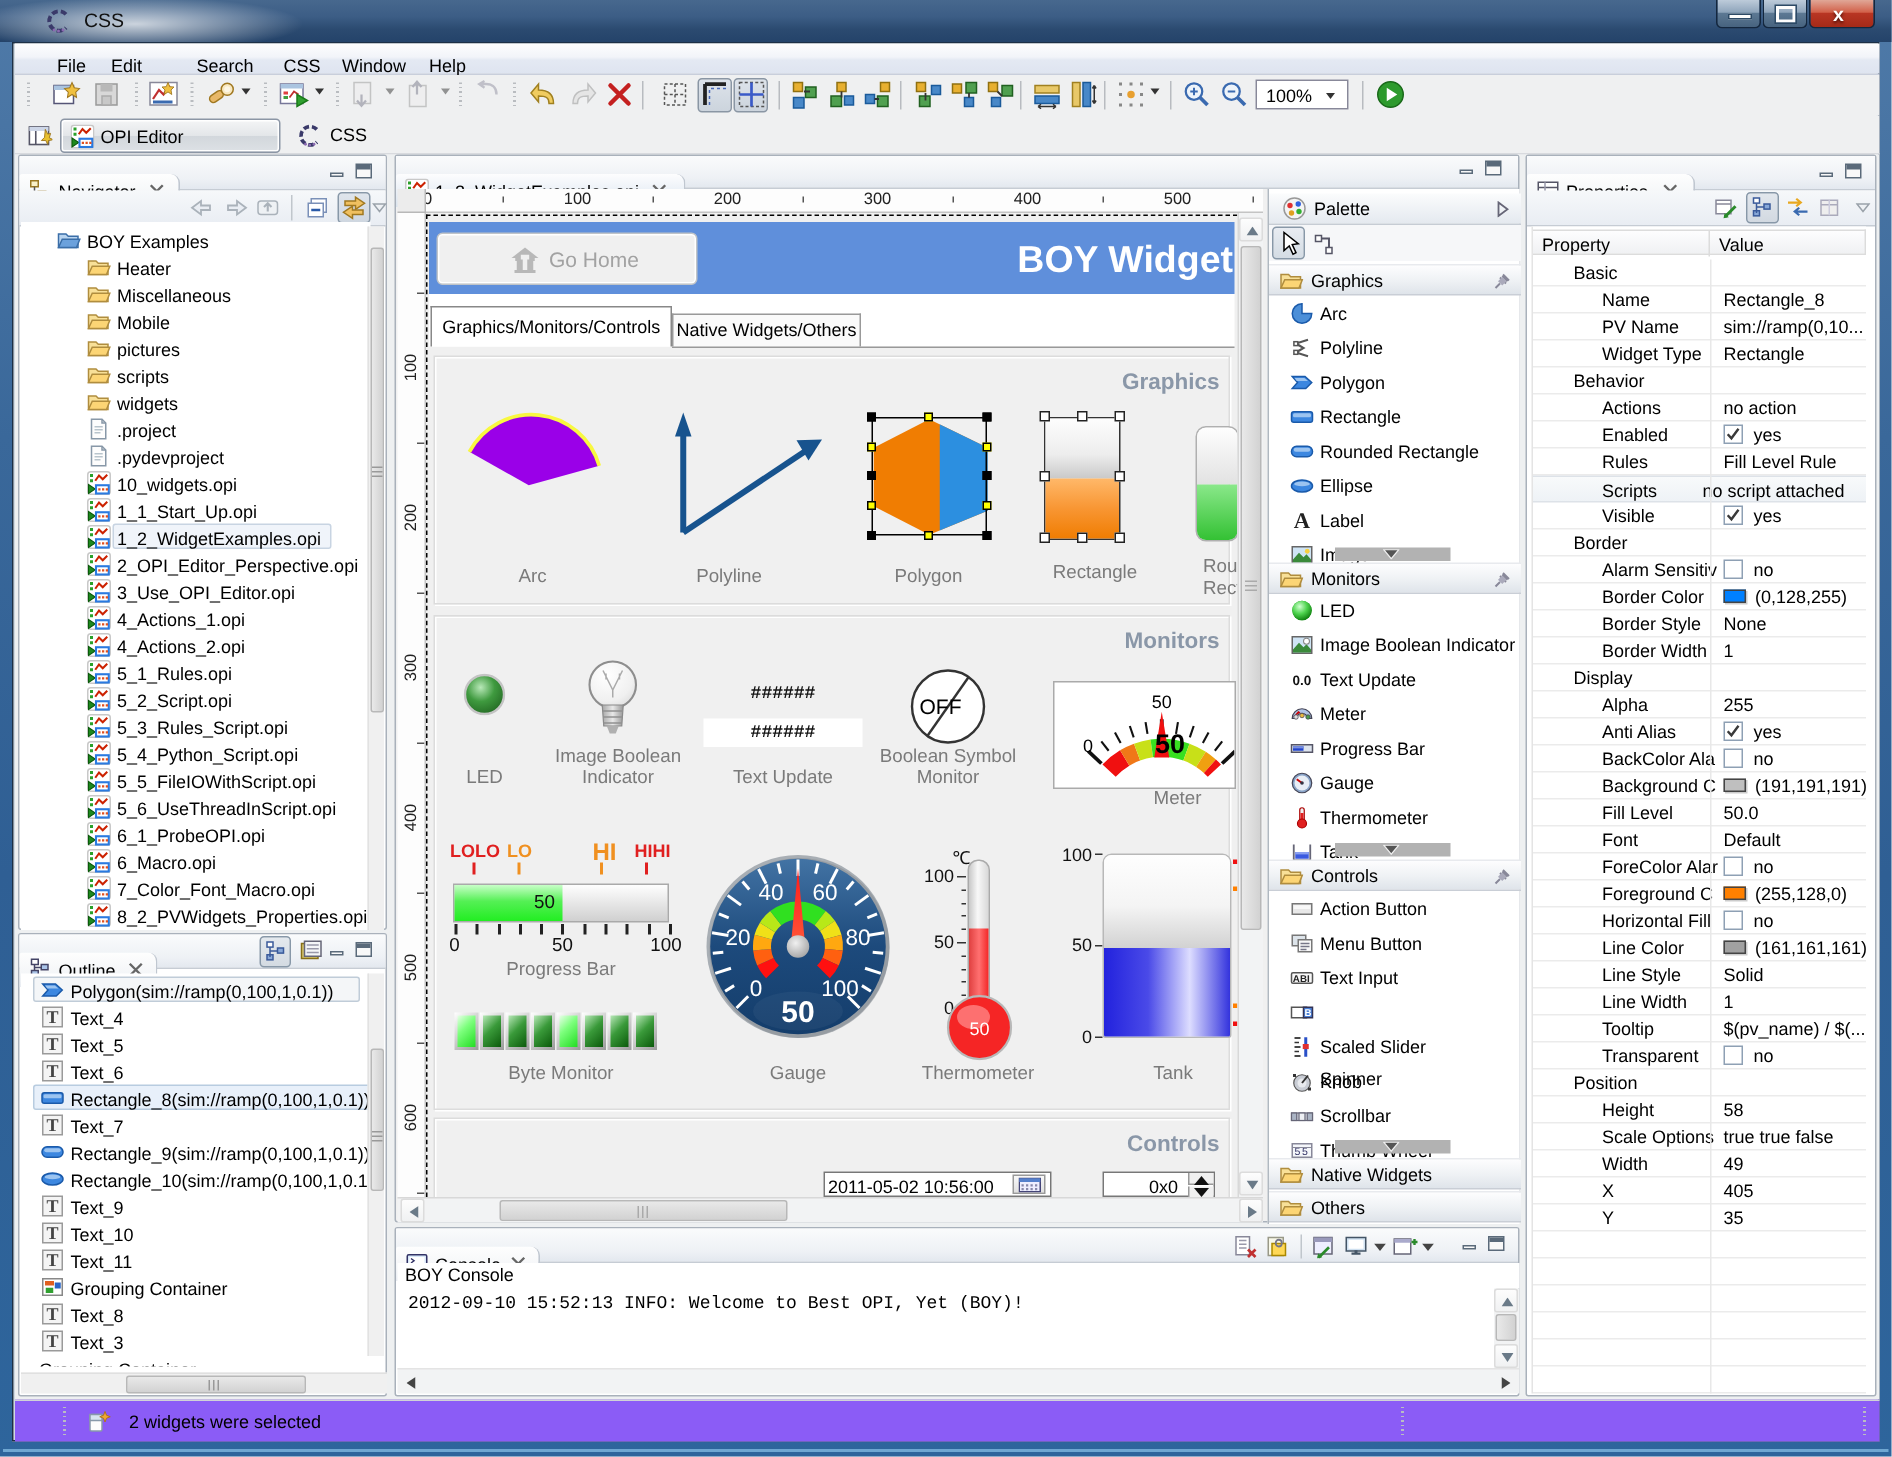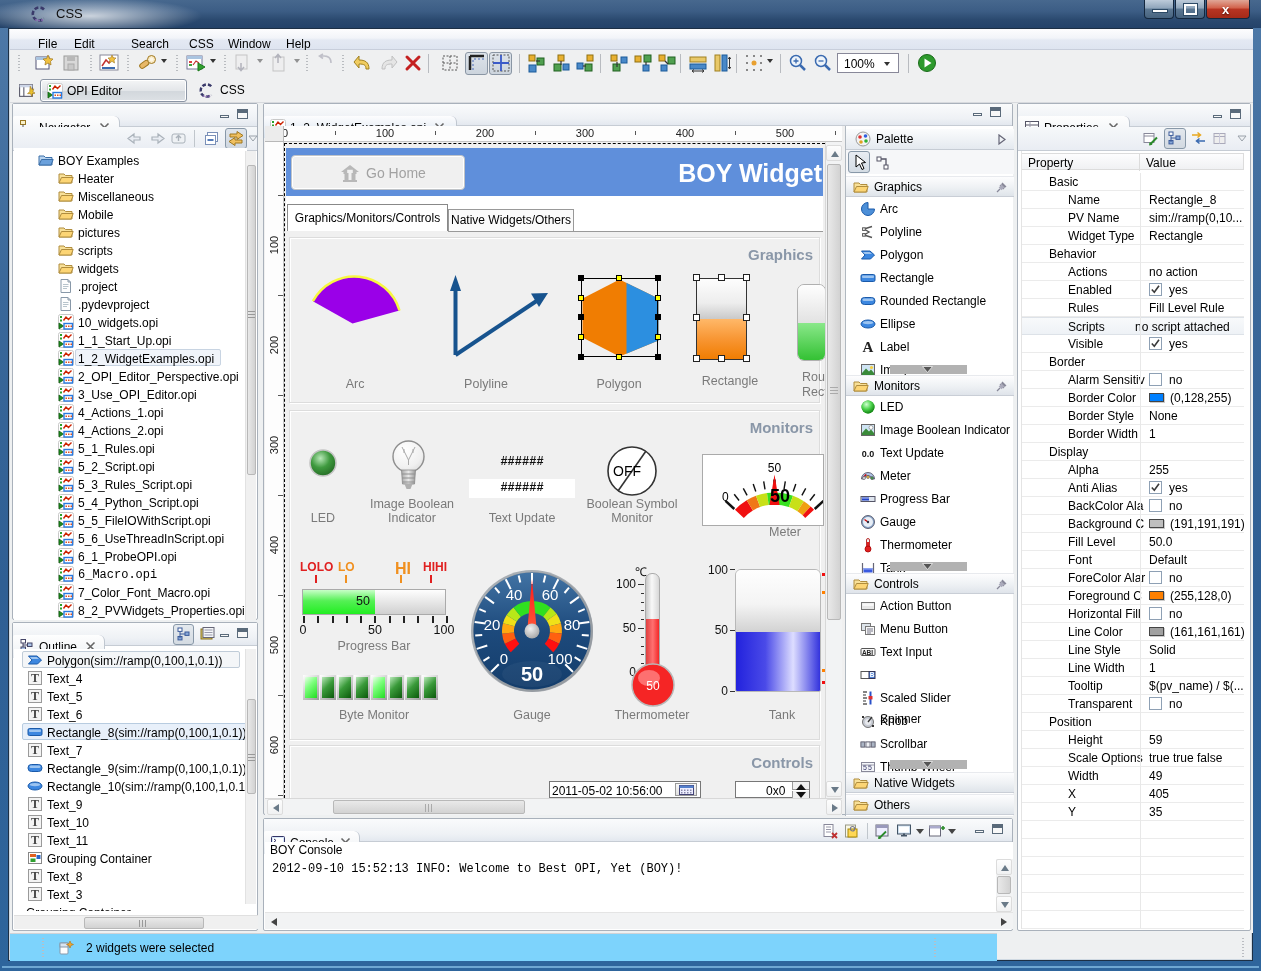--- a/index.html
+++ b/index.html
@@ -74,21 +74,21 @@
 .sb-thumb-v { position:absolute; left:1px; width:15px; background:linear-gradient(90deg,#e9e9e9,#d2d2d2); border:1px solid #b8b8b8; border-radius:2px; }
 .sb-thumb-h { position:absolute; top:1px; height:15px; background:linear-gradient(180deg,#e9e9e9,#d2d2d2); border:1px solid #b8b8b8; border-radius:2px; }
 .arr { position:absolute; width:0; height:0; }
 .prow { position:absolute; left:0; width:222px; height:18px; border-bottom:1px solid #ebebeb; font-size:12px; overflow:hidden; }
 .pn,.pv { position:absolute; top:2px; white-space:nowrap; }
 
 .cb { position:absolute; top:2px; width:13px; height:13px; background:#fff; border:1px solid #8ea0b4; }
 .cbc svg { position:absolute; left:0px; top:0px; }
 .sw { position:absolute; top:4px; width:15px; height:9px; border:1px solid #444; box-shadow:1px 1px 0 #ccc; }
 
-#statusbar { position:absolute; left:1px; top:904px; width:987px; height:28px; background:#7dd3fc; border-top:1px solid #d0d2d6;text-align:center; }
+#statusbar { position:absolute; left:1px; top:904px; width:1243px; height:28px; background:#8b5cf6; border-top:1px solid #d0d2d6;text-align:center; }
 #statusbar .grip { position:absolute; top:4px; width:3px; height:19px; background:repeating-linear-gradient(180deg,#babdc2 0 1px, transparent 1px 3px); width:2px; }
 #stattext { position:absolute; left:76px; top:7px; font-size:12px; }
 
 .mono { font-family:"Liberation Mono", monospace; }
 </style>
 </head>
 <body>
 <svg width="0" height="0" style="position:absolute;">
 <defs>
 <symbol id="fold" viewBox="0 0 16 16">
@@ -685,21 +685,21 @@
 <div class="trow">
               <svg class="tic" style="left:44px;" viewBox="0 0 16 16">
                 <use href="#opi"></use>
               </svg>
               <span class="ttx" style="left:64px;">6_1_ProbeOPI.opi</span>
             </div>
 <div class="trow">
               <svg class="tic" style="left:44px;" viewBox="0 0 16 16">
                 <use href="#opi"></use>
               </svg>
-              <span class="ttx" style="left:64px;font-family:Liberation Mono, monospace;">6_Macro.opi</span>
+              <span class="ttx" style="left:64px;">6_Macro.opi</span>
             </div>
 <div class="trow">
               <svg class="tic" style="left:44px;" viewBox="0 0 16 16">
                 <use href="#opi"></use>
               </svg>
               <span class="ttx" style="left:64px;">7_Color_Font_Macro.opi</span>
             </div>
 <div class="trow">
               <svg class="tic" style="left:44px;" viewBox="0 0 16 16">
                 <use href="#opi"></use>
@@ -1750,21 +1750,21 @@
               <div class="prow" style="top:544px;">
                 <span class="pn" style="left:46px;">Transparent</span>
                 <span class="cb" style="left:127px;"></span>
                 <span class="pv" style="left:147px;">no</span>
               </div>
               <div class="prow" style="top:562px;">
                 <span class="pn" style="left:27px;">Position</span>
               </div>
               <div class="prow" style="top:580px;">
                 <span class="pn" style="left:46px;">Height</span>
-                <span class="pv" style="left:127px;">59</span>
+                <span class="pv" style="left:127px;">58</span>
               </div>
               <div class="prow" style="top:598px;">
                 <span class="pn" style="left:46px;">Scale Options</span>
                 <span class="pv" style="left:127px;">true true false</span>
               </div>
               <div class="prow" style="top:616px;">
                 <span class="pn" style="left:46px;">Width</span>
                 <span class="pv" style="left:127px;">49</span>
               </div>
               <div class="prow" style="top:634px;">

